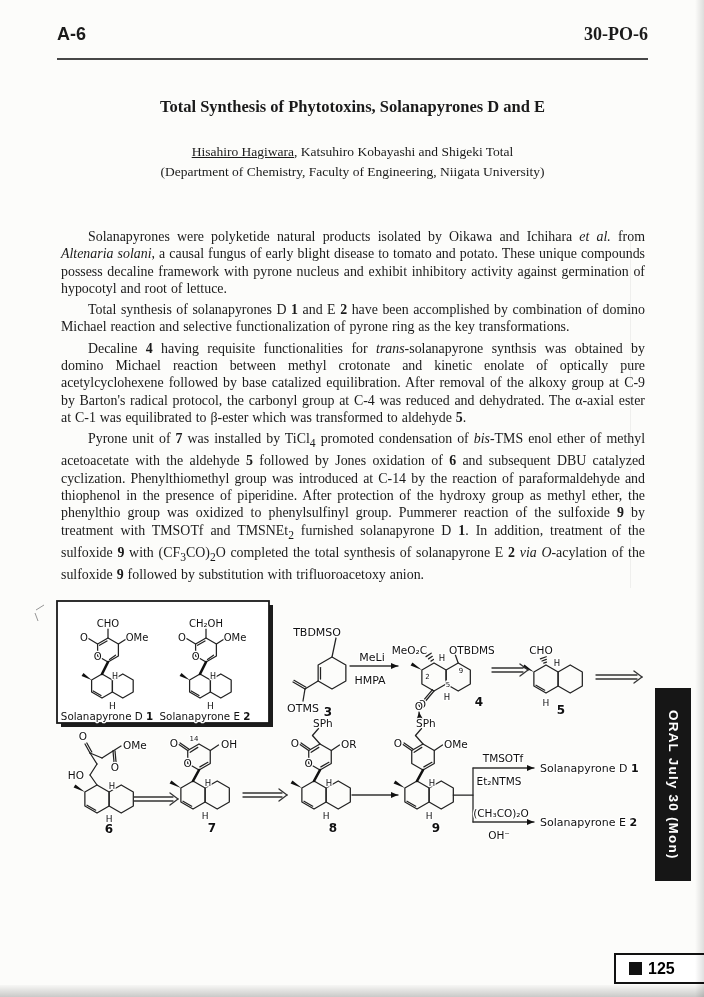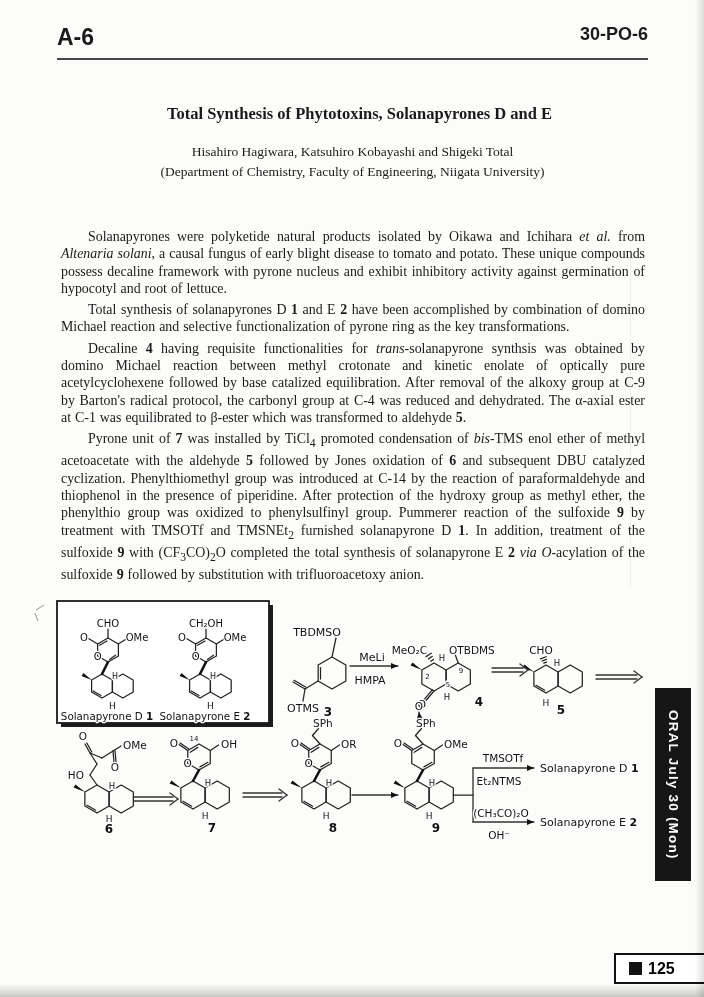--- a/index.html
+++ b/index.html
@@ -1,30 +1,30 @@
 <!DOCTYPE html>
 <html><head>
 <meta charset="utf-8">
 <style>
   html,body{margin:0;padding:0;}
   body{width:704px;height:997px;overflow:hidden;background:#e8e8e6;}
   .page{position:relative;width:704px;height:997px;background:#fcfcfa;overflow:hidden;
         font-family:"Liberation Serif", serif;color:#1a1a1a;}
   
   .hdr-left{position:absolute;left:57px;top:24px;font-family:"Liberation Sans",sans-serif;
-            font-weight:bold;font-size:23px;}
-  .hdr-right{position:absolute;right:56px;top:24px;font-family:Liberation Sans, sans-serif;
+            font-weight:bold;font-size:18px;}
+  .hdr-right{position:absolute;right:56px;top:24px;font-family:Liberation Serif, serif;
              font-weight:bold;font-size:18px;}
   .hdr-rule{position:absolute;left:57px;top:58px;width:591px;height:2px;background:#474747;}
   
   .title{position:absolute;left:57px;top:97px;width:591px;text-align:center;
          font-size:16.5px;font-weight:bold;}
   .authors{position:absolute;left:57px;top:142px;width:591px;text-align:center;
            font-size:13.5px;line-height:20px;}
-  .authors .u{}
+  .authors .u{text-decoration:underline;}
   
   .abstract{position:absolute;left:57px;top:224px;width:592px;font-size:13.9px;
             line-height:17.3px;text-align:justify;word-spacing:0.5px;}
   .abstract p{margin:4px;text-indent:27px;}
   
   .scheme{position:absolute;left:0;top:0;pointer-events:none;}
   .bond{stroke:#222;stroke-width:1.25;fill:none;stroke-linecap:round;stroke-linejoin:round;}
   .bond-thick{stroke:#111;stroke-width:2.6;fill:none;stroke-linecap:round;}
   .whead{fill:#111;stroke:none;}
   .arrow{stroke:#333;stroke-width:1.3;fill:none;stroke-linecap:round;}
@@ -54,21 +54,21 @@
 </style>
 </head>
 <body>
 
 <div class="page">
 
   <div class="hdr-left">A-6</div>
   <div class="hdr-right">30-PO-6</div>
   <div class="hdr-rule"></div>
 
-  <h1 class="title" style="margin:7px;">Total Synthesis of Phytotoxins, Solanapyrones D and E</h1>
+  <h1 class="title" style="margin:0;">Total Synthesis of Phytotoxins, Solanapyrones D and E</h1>
 
   <div class="authors">
     <div><span class="u">Hisahiro Hagiwara</span><span>, Katsuhiro Kobayashi and Shigeki Total</span></div>
     <div>(Department of Chemistry, Faculty of Engineering, Niigata University)</div>
   </div>
 
   <div class="abstract">
     <p><span>Solanapyrones were polyketide natural products isolated by Oikawa and Ichihara </span><i>et al.</i><span> from </span><i>Altenaria solani</i><span>, a causal fungus of early blight disease to tomato and potato. These unique compounds possess decaline framework with pyrone nucleus and exhibit inhibitory activity against germination of hypocotyl and root of lettuce.</span></p>
     <p><span>Total synthesis of solanapyrones D </span><b>1</b><span> and E </span><b>2</b><span> have been accomplished by combination of domino Michael reaction and selective functionalization of pyrone ring as the key transformations.</span></p>
     <p><span>Decaline </span><b>4</b><span> having requisite functionalities for </span><i>trans</i><span>-solanapyrone synthsis was obtained by domino Michael reaction between methyl crotonate and kinetic enolate of optically pure acetylcyclohexene followed by base catalized equilibration. After removal of the alkoxy group at C-9 by Barton's radical protocol, the carbonyl group at C-4 was reduced and dehydrated. The α-axial ester at C-1 was equilibrated to β-ester which was transformed to aldehyde </span><b>5</b><span>.</span></p>

